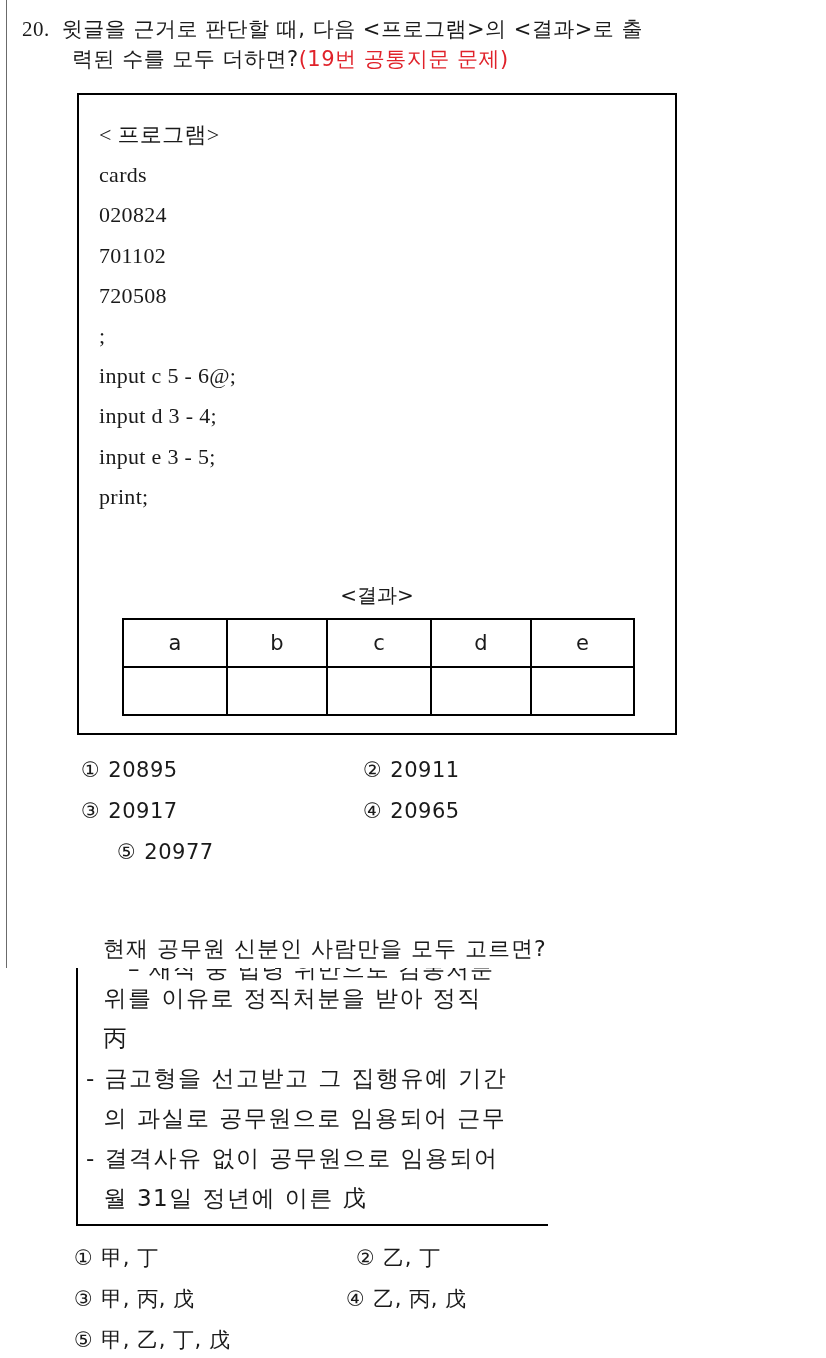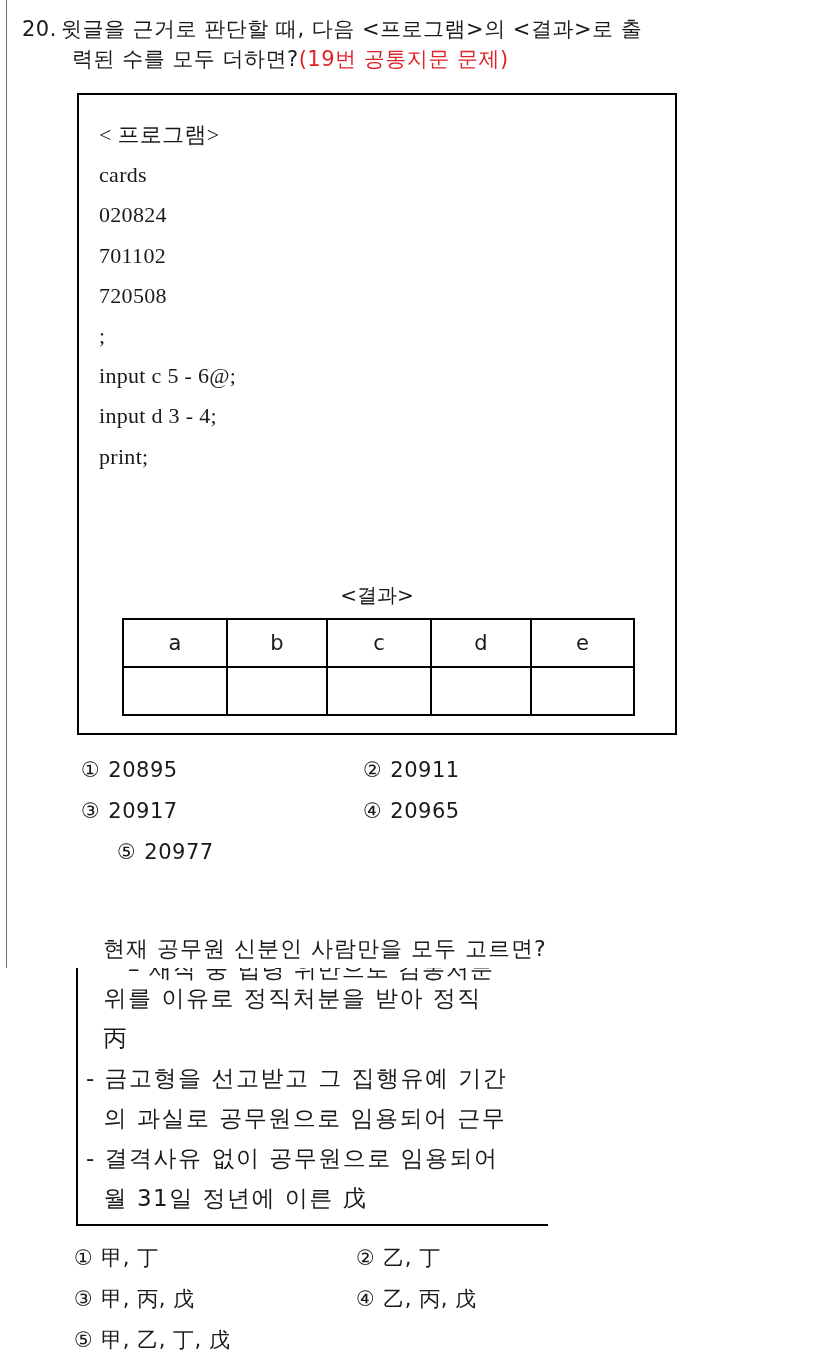--- a/index.html
+++ b/index.html
@@ -25,21 +25,21 @@
     }
     .q-stem {
       position: absolute;
       left: 22px;
       top: 14px;
       width: 780px;
       font-size: 21px;
       line-height: 30px;
       letter-spacing: 0.5px;
     }
-    .q-stem .q-num { margin-right: 4px; }
+    .q-stem .q-num { margin-right: 12px; font-family: Liberation Serif, serif; }
     .q-stem .line2 { padding-left: 50px; display: block; }
     .q-stem .red { color: #e0222a; }
 
     .program-box {
       position: absolute;
       left: 77px;
       top: 93px;
       width: 600px;
       height: 642px;
       border: 2px solid #000;
@@ -147,20 +147,21 @@
 <div class="program-box">
   <div class="code-lines">
     <div class="code-line">&lt; 프로그램&gt;</div>
     <div class="code-line">cards</div>
     <div class="code-line">020824</div>
     <div class="code-line">701102</div>
     <div class="code-line">720508</div>
     <div class="code-line">;</div>
     <div class="code-line">input c 5 - 6@;</div>
     <div class="code-line">input d 3 - 4;</div>
+    <div class="code-line">input e 3 - 5;</div>
     <div class="code-line">print;</div>
   </div>
 
   <div class="result-title">&lt;결과&gt;</div>
 
   <table class="result-table">
     <tbody>
         <tr>
       <td class="c1">a</td>
       <td class="c2">b</td>
@@ -214,19 +215,19 @@
 <div class="choices" style="left:74px; top:1238px; width:500px; height:120px;">
   <div class="choice" style="left:0; top:0;text-align:center;">
     <span class="mark">①</span><span>甲, 丁</span>
   </div>
   <div class="choice" style="left:282px; top:0;">
     <span class="mark">②</span><span>乙, 丁</span>
   </div>
   <div class="choice" style="left:0; top:41px;">
     <span class="mark">③</span><span>甲, 丙, 戊</span>
   </div>
-  <div class="choice" style="left:282px; top:41px;text-align:right;">
+  <div class="choice" style="left:272px; top:41px;text-align:right;">
     <span class="mark">④</span><span>乙, 丙, 戊</span>
   </div>
   <div class="choice" style="left:0; top:82px;">
     <span class="mark">⑤</span><span>甲, 乙, 丁, 戊</span>
   </div>
 </div>
 
 </body></html>

